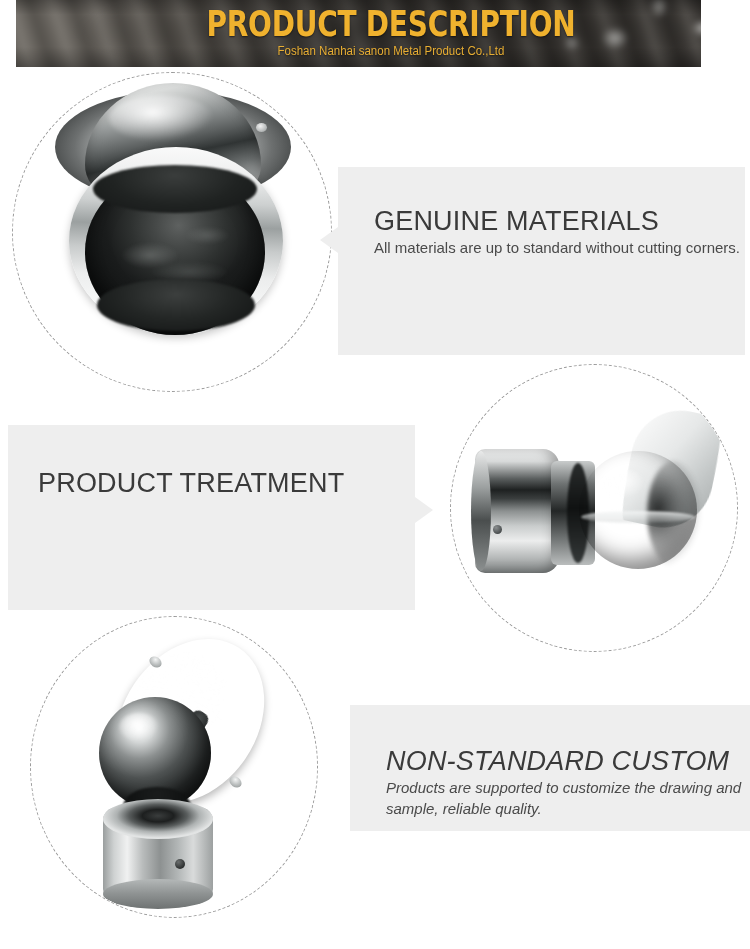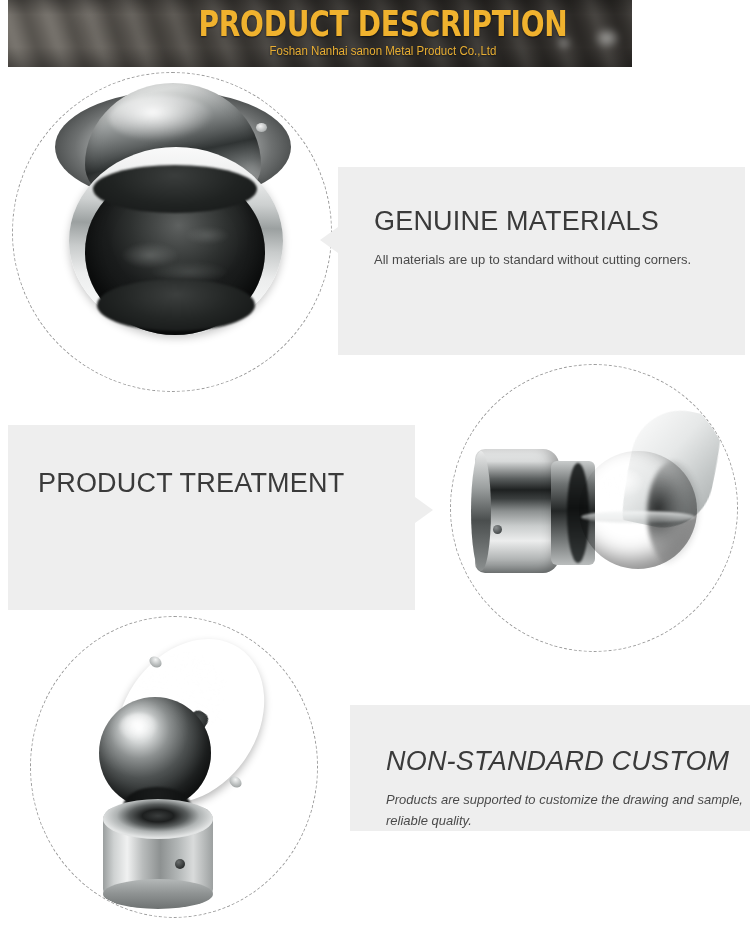--- a/index.html
+++ b/index.html
@@ -12,22 +12,22 @@
     height: 949px;
     position: relative;
     overflow: hidden;
     font-family: "Liberation Sans", sans-serif;
     -webkit-font-smoothing: antialiased;
   }
 
   
   .banner {
     position: absolute;
-    left: 8px; top: 0;
-    width: 624px;
+    left: 16px; top: 0;
+    width: 685px;
     height: 67px;
     overflow: hidden;
     background: #2b2825;
   }
   
   .banner-tex {
     position: absolute;
     left: -20px; top: -20px;
     width: 790px; height: 110px;
     background:
@@ -424,23 +424,22 @@
   .panel-title {
     color: #3a3a3a;
     font-size: 27px;
     font-weight: normal;
     line-height: 32px;
     letter-spacing: .2px;
     white-space: nowrap;
   }
   .panel-body {
     color: #4a4a4a;
-    font-size: 13px;
+    font-size: 15px;
     line-height: 21px;
-    margin-top: 12px;
   }
 
   #panel-1 { left: 338px; top: 167px; width: 407px; height: 188px; }
   #panel-1 .panel-arrow { top: 60px; }
   #panel-1 .panel-pad { padding: 38px 0 0 36px; }
 
   #panel-2 { left: 8px; top: 425px; width: 407px; height: 185px; }
   #panel-2 .panel-arrow { top: 72px; }
   #panel-2 .panel-pad { padding: 42px 0 0 30px; }
 

